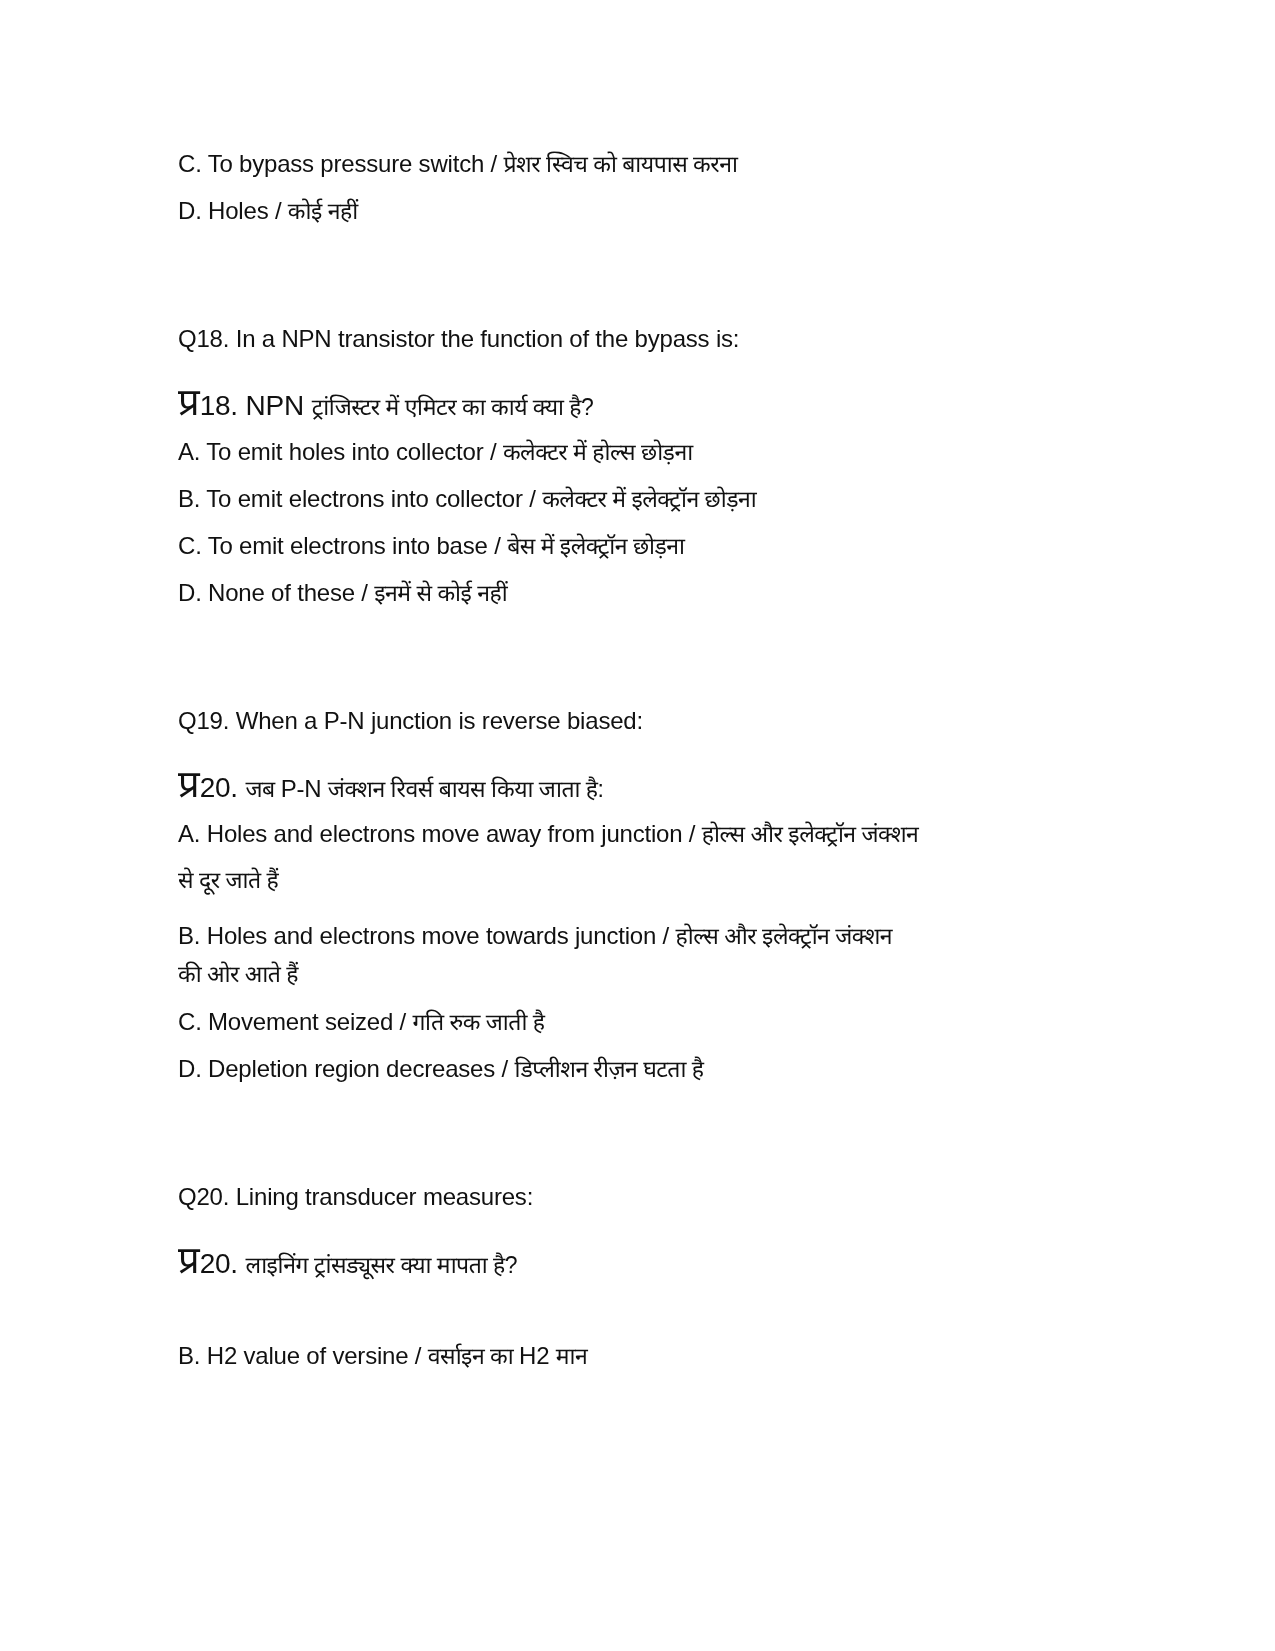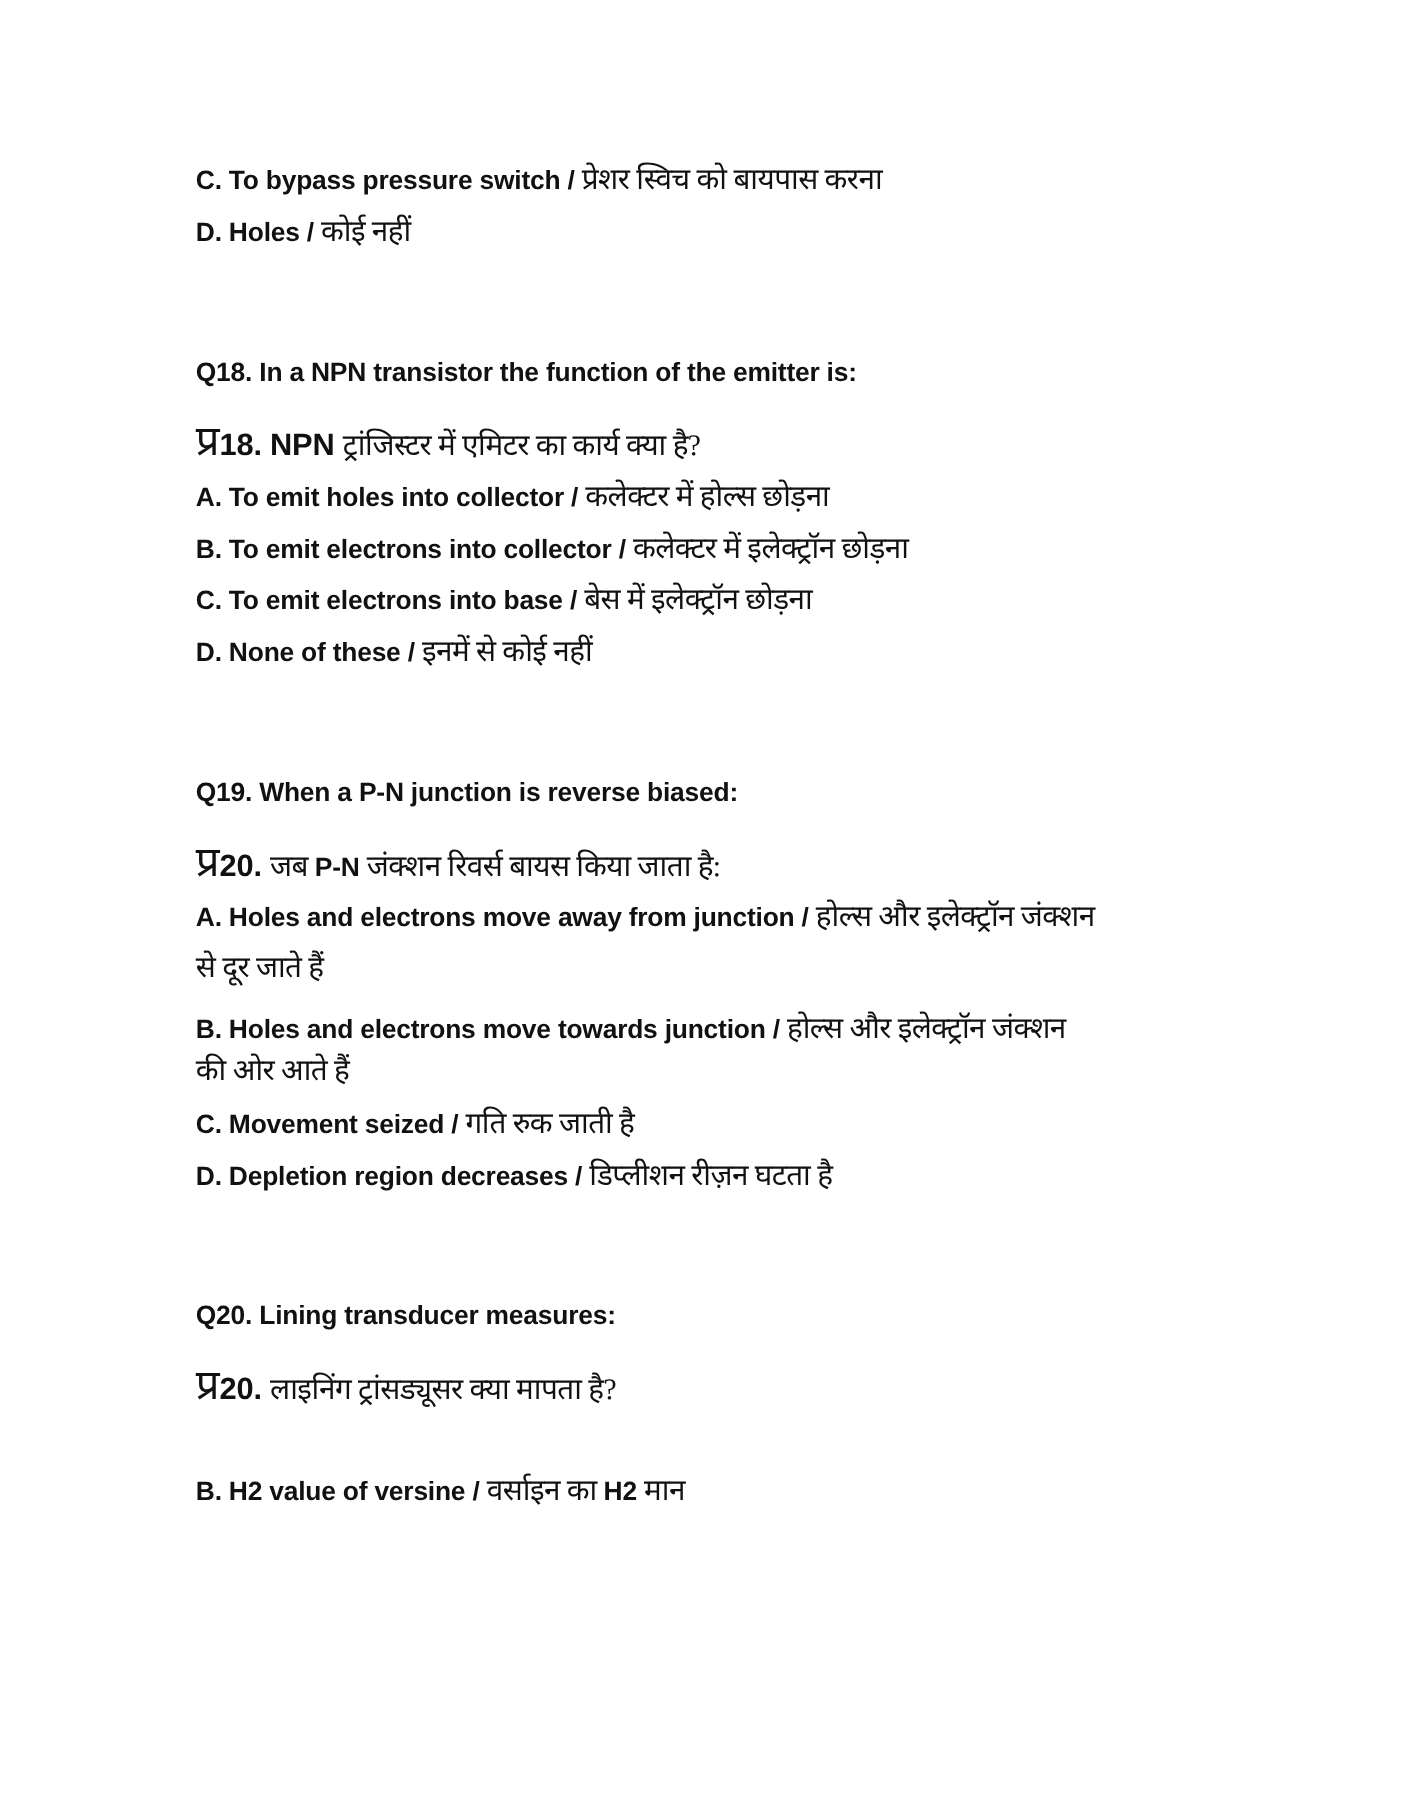--- a/index.html
+++ b/index.html
@@ -1,38 +1,38 @@
 <!DOCTYPE html>
 <html><head>
 <meta charset="utf-8">
 <style>
   html, body { margin: 0; padding: 0; background: #ffffff; }
   body { width: 1275px; height: 1651px; position: relative; overflow: hidden;
          font-family: "Liberation Sans", "DejaVu Sans", sans-serif; color: #111111; }
   .page { position: absolute; left: 0; top: 0; width: 1275px; height: 1651px; }
   .line { position: absolute; left: 178px; font-size: 25px; line-height: 34px; white-space: nowrap; }
-  .line .en { font-size: 24px; letter-spacing: -0.2px; font-weight: bold; }
-  .line .hi { font-size: 27px; font-family: Liberation Serif, serif; letter-spacing: -0.5px; margin-top: 23px; }
+  .line .en { font-size: 24px; letter-spacing: -0.2px; }
+  .line .hi { font-size: 23px; font-family: Liberation Sans, sans-serif; letter-spacing: -0.5px; margin-top: 23px; }
   .line.qhi .pre { font-size: 38px; font-family: Liberation Serif, serif; }
   .line.qhi .num { font-size: 28px; }
 </style>
 </head>
 <body>
 
 <div class="page">
 
   <div class="line" style="top:146px">
     <span class="en">C. To bypass pressure switch / </span><span class="hi">प्रेशर स्विच को बायपास करना</span>
   </div>
   <div class="line" style="top:193px">
     <span class="en">D. Holes / </span><span class="hi">कोई नहीं</span>
   </div>
 
   <div class="line" style="top:321px">
-    <span class="en">Q18. In a NPN transistor the function of the emitter is:</span>
+    <span class="en">Q18. In a NPN transistor the function of the bypass is:</span>
   </div>
   <div class="line qhi" style="top:385px">
     <span class="pre">प्र</span><span class="num en">18. NPN </span><span class="hi">ट्रांजिस्टर में एमिटर का कार्य क्या है?</span>
   </div>
   <div class="line" style="top:434px">
     <span class="en">A. To emit holes into collector / </span><span class="hi">कलेक्टर में होल्स छोड़ना</span>
   </div>
   <div class="line" style="top:481px">
     <span class="en">B. To emit electrons into collector / </span><span class="hi">कलेक्टर में इलेक्ट्रॉन छोड़ना</span>
   </div>

